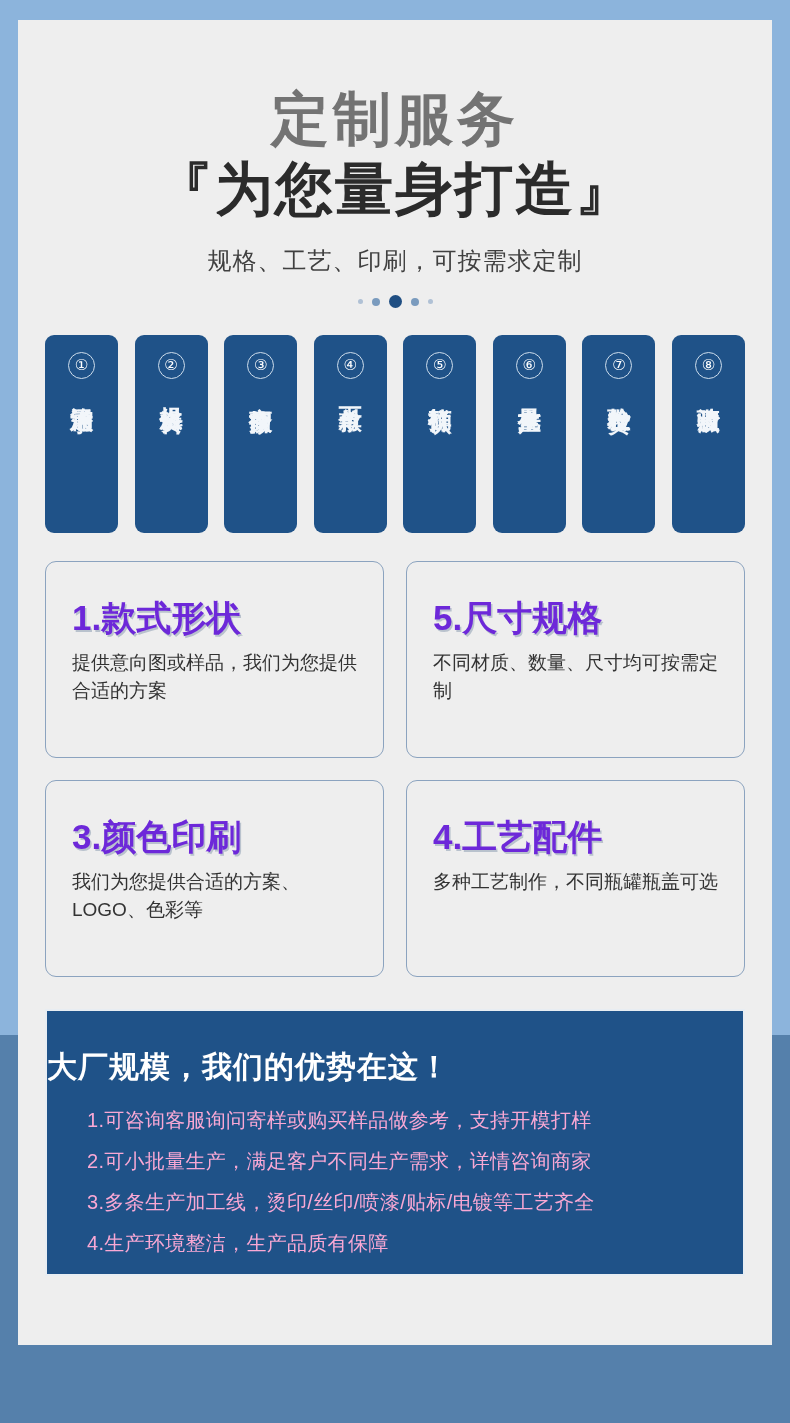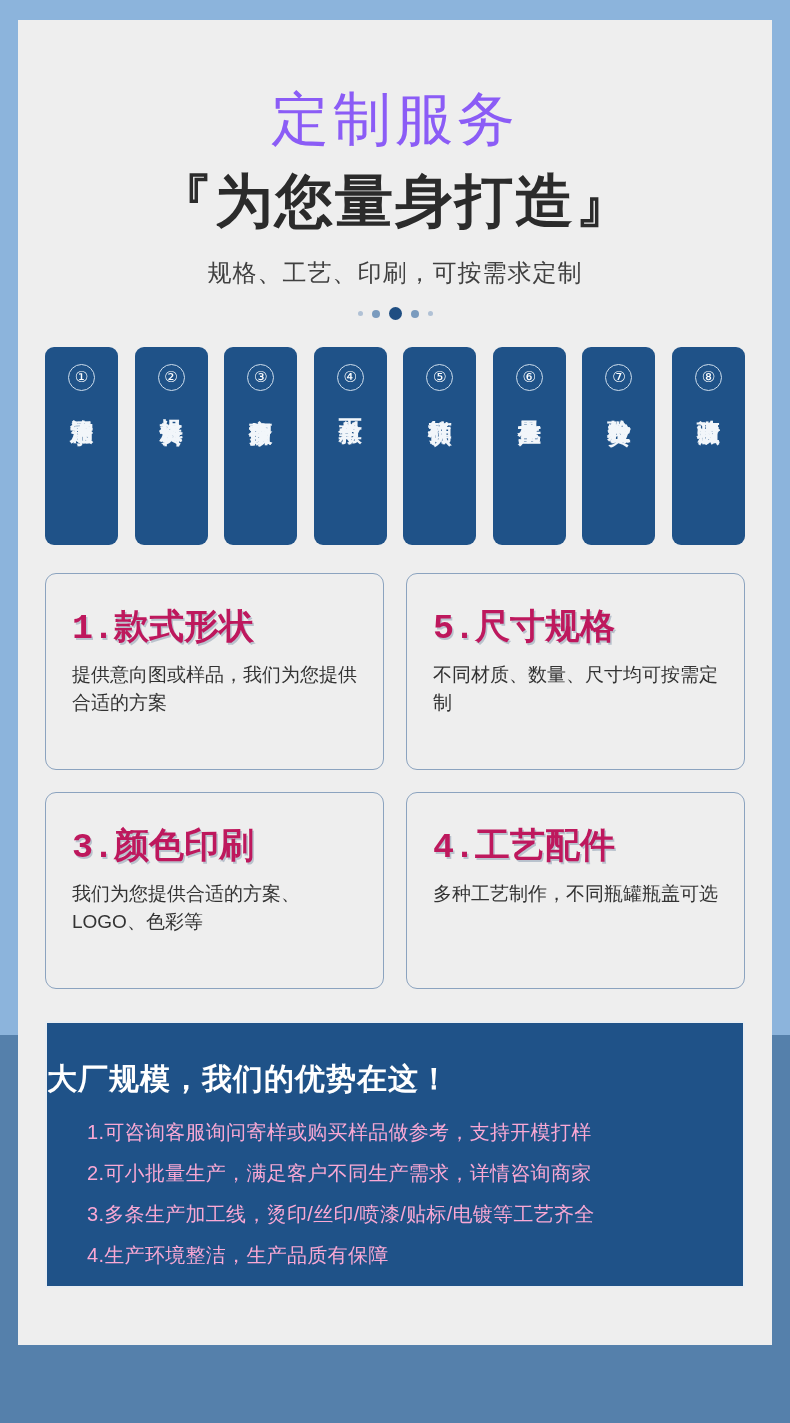--- a/index.html
+++ b/index.html
@@ -29,26 +29,26 @@
   .page {
     position:absolute;
     left:18px; top:20px; width:754px; height:1325px;
     background:#eeeeee;
     overflow:hidden;
   }
 
   
   .header { padding-top:70px; text-align:center; }
   .title-1 {
-    font-size:58px; font-weight:normal; color:#8b5cf6;
+    font-size:58px; font-weight:bold; color:#737373;
     letter-spacing:4px; line-height:1.0;
   }
   .title-2 {
     font-size:58px; font-weight:bold; color:#2b2b2b;
-    letter-spacing:2px; line-height:1.22; margin-top:18px;
+    letter-spacing:2px; line-height:1.22; margin-top:6px;
   }
   .subtitle {
     margin-top:20px;
     font-size:24px; color:#404040; letter-spacing:1px;
   }
   .dots {
     margin-top:18px; display:flex; justify-content:center;
     align-items:center; gap:9px; height:14px;
   }
   .dot { border-radius:50%; background:#3c6ea5; }
@@ -84,24 +84,23 @@
     margin:28px auto 0; width:700px;
     display:flex; flex-wrap:wrap; gap:22px 22px;
   }
   .card {
     width:339px; height:197px;
     border:1.5px solid #8ba3bf; border-radius:11px;
     background:#eeeeee;
     padding:38px 0 0 26px;
   }
   .card-title {
-    font-size:35px; font-weight:bold; color:#be185d;
+    font-size:35px; font-weight:bold; color:#6d28d9;
     letter-spacing:0px; line-height:1.0;
     text-shadow:1.5px 1.5px 0 rgba(120,140,165,.45);
-    font-family:Liberation Mono, monospace;
   }
   .card-desc {
     margin-top:14px; font-size:19px; color:#333333;
     line-height:1.48; width:300px;
   }
 
   
   .adv {
     margin:32px auto 0; width:700px; height:267px;
     background:#1f5288; border:2px solid #e8edf2;

